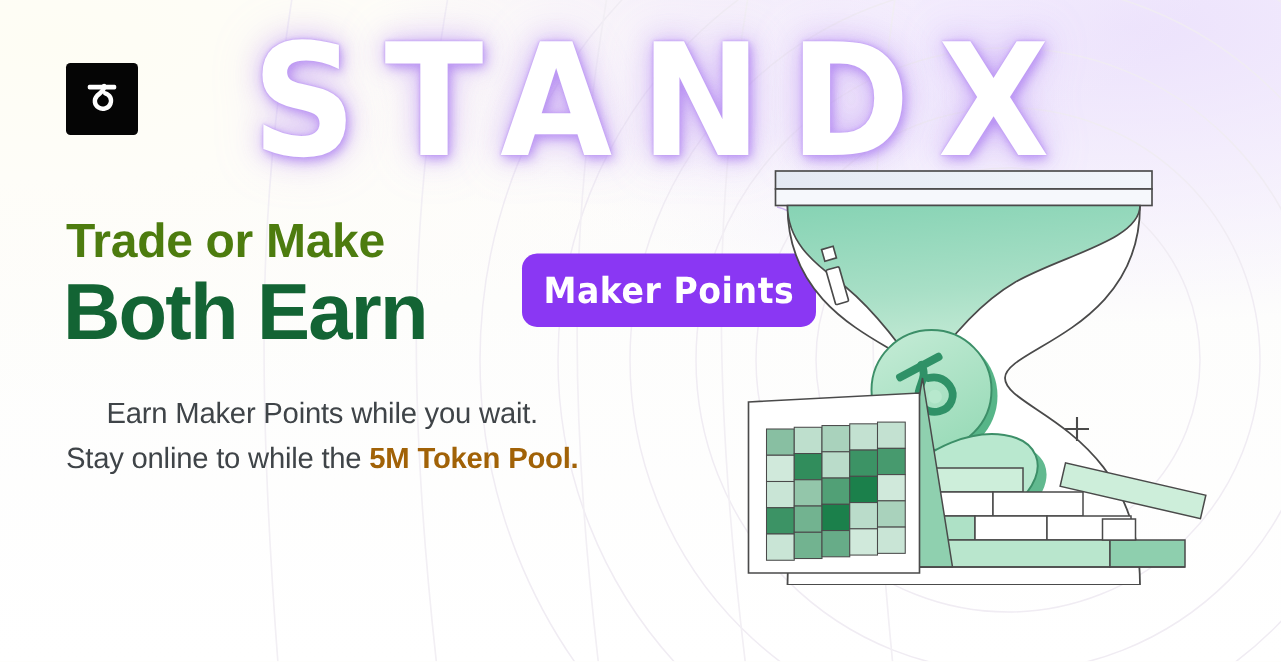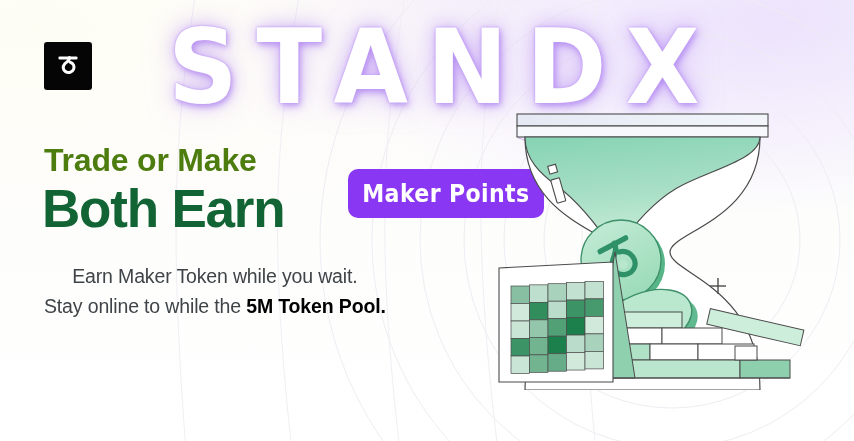--- a/index.html
+++ b/index.html
@@ -89,21 +89,21 @@
   }
 
   
   .copy{
     position:absolute;left:44px;top:261px;
     font-size:19.5px;line-height:30px;
     color:#3f4448;letter-spacing:-.15px;
     white-space:nowrap;
   }
   .copy .row{display:block;}
-  .copy .hl{color:#000000;font-weight:700;}
+  .copy .hl{color:#a16207;font-weight:700;}
 
   
   .illo{position:absolute;left:495px;top:100px;width:310px;height:290px;}
   .sparkle{position:absolute;left:516px;top:136px;width:44px;height:34px;}
 </style>
 </head>
 <body>
 
 <div id="banner">
 
@@ -148,21 +148,21 @@
 
   <div class="badge">
     <span class="badge-label">Maker Points</span>
   </div>
 
   <svg class="sparkle" viewBox="0 0 44 34">
     <path d="M2 2 C 12 4, 19 10, 22 30 C 25 10, 32 4, 42 2" fill="none" stroke="#cdb4ef" stroke-width="1.1"></path>
   </svg>
 
   <div class="copy">
-    <span class="row">Earn Maker Token while you wait.</span>
+    <span class="row">Earn Maker Points while you wait.</span>
     <span class="row"><span>Stay online to while the </span><span class="hl">5M Token Pool.</span></span>
   </div>
 
   <svg class="illo" viewBox="0 0 310 290">
     <defs>
       <linearGradient id="sandGrad" x1="0" y1="0" x2="0.2" y2="1">
         <stop offset="0%" stop-color="#86d3b4"></stop>
         <stop offset="55%" stop-color="#a8dfc6"></stop>
         <stop offset="100%" stop-color="#cdeeda"></stop>
       </linearGradient>

